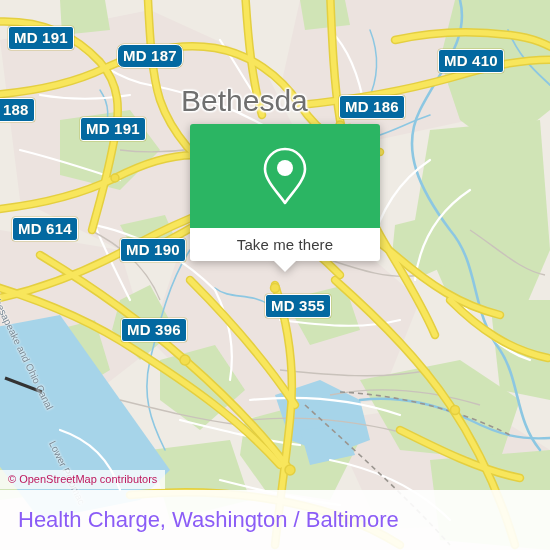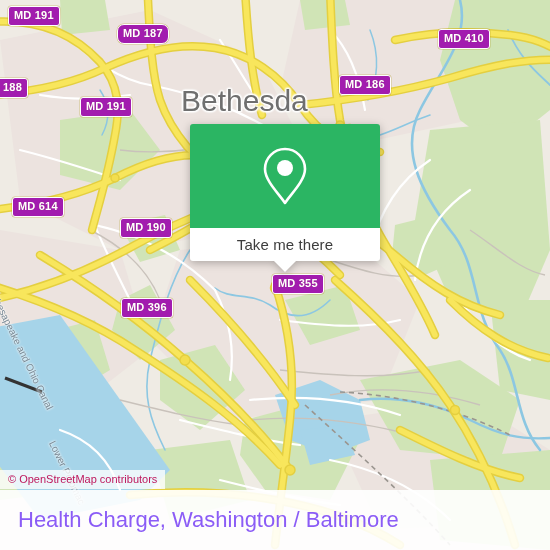--- a/index.html
+++ b/index.html
@@ -21,32 +21,33 @@
     position:absolute;
     left:0;top:0;width:550px;height:550px;
     background:#efebe4;
     overflow:hidden;
   }
   #map-svg{position:absolute;left:0;top:0;}
 
   
   .shield{
     position:absolute;
-    background:#a21caf;
+    background:#0369a1;
     border:1.5px solid #ffffff;
     border-radius:3px;
     color:#ffffff;
-    font-size:11px;
+    font-size:15px;
     font-weight:bold;
     line-height:1;
     padding:3px 5px 4px 5px;
     white-space:nowrap;
     letter-spacing:.2px;
     box-shadow:0 0 0 .5px rgba(170,150,20,.45);
     text-shadow:0 0 1px rgba(120,105,10,.35);
+    margin-top:20px;
   }
 
   
   .place-label{
     position:absolute;
     color:#6f6f6f;
     font-size:30px;
     font-weight:normal;
     white-space:nowrap;
     text-shadow:
@@ -304,21 +305,21 @@
     <div class="place-label" style="left:181px;top:84px;">Bethesda</div>
 
     <div class="shield" style="left:8px;top:6px;">MD 191</div>
     <div class="shield" style="left:117px;top:24px;border-radius:7px;">MD 187</div>
     <div class="shield" style="left:438px;top:29px;text-align:right;">MD 410</div>
     <div class="shield" style="left:-3px;top:78px;">188</div>
     <div class="shield" style="left:339px;top:75px;">MD 186</div>
     <div class="shield" style="left:80px;top:97px;">MD 191</div>
     <div class="shield" style="left:12px;top:197px;">MD 614</div>
     <div class="shield" style="left:120px;top:218px;">MD 190</div>
-    <div class="shield" style="left:272px;top:274px;">MD 355</div>
+    <div class="shield" style="left:265px;top:274px;">MD 355</div>
     <div class="shield" style="left:121px;top:298px;">MD 396</div>
 
     <div id="popup">
       <div id="popup-head">
         <svg width="48" height="62" viewBox="0 0 48 62">
           <path d="M24 4 C13 4 4 13 4 24 C4 36 19 50 24 58 C29 50 44 36 44 24 C44 13 35 4 24 4 Z" fill="none" stroke="#ffffff" stroke-width="2.6" stroke-linejoin="round"></path>
           <circle cx="24" cy="23" r="8" fill="#ffffff"></circle>
         </svg>
       </div>
       <div id="popup-foot">

